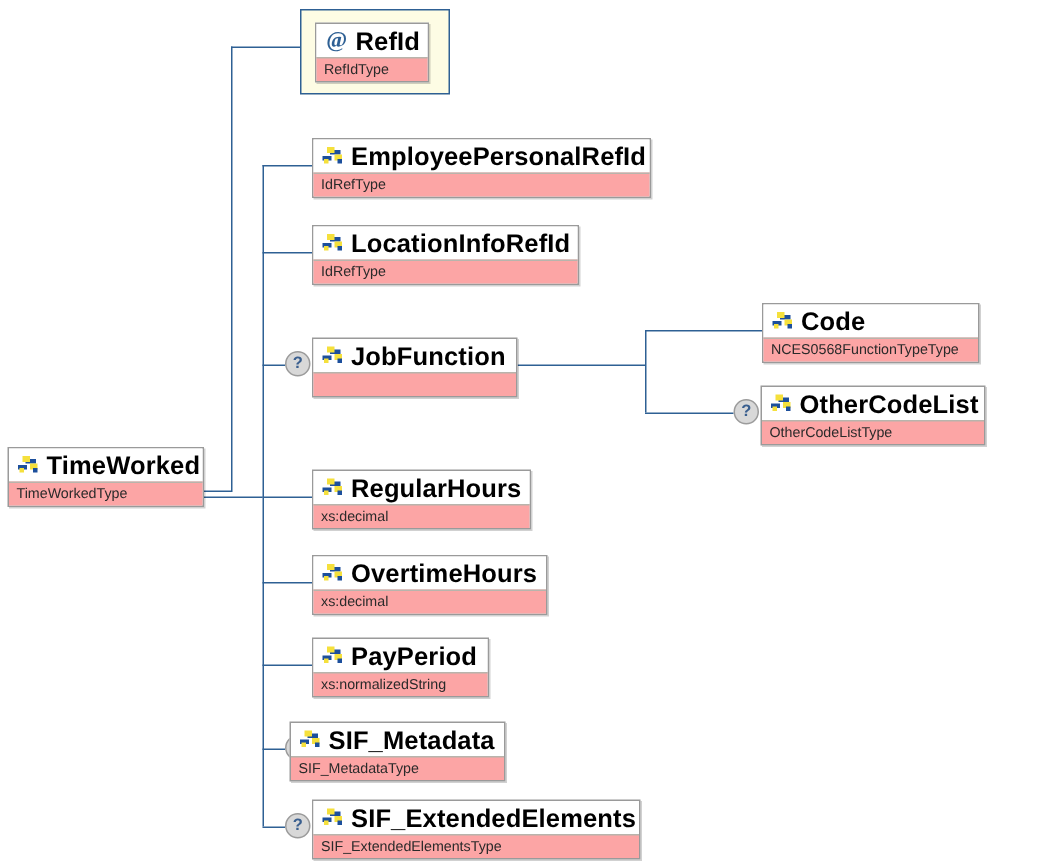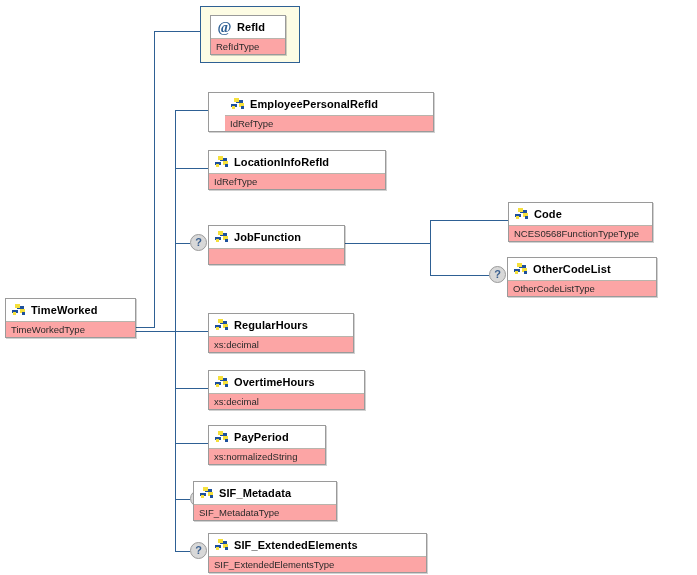--- a/index.html
+++ b/index.html
@@ -39,21 +39,21 @@
   }
   .node .name-row {
     display: flex;
     align-items: center;
     height: 22px;
     padding: 0 7px 0 5px;
     background: #ffffff;
     white-space: nowrap;
   }
   .node .name-txt {
-    font-size: 11px;
+    font-size: 17px;
     font-weight: bold;
     color: #000000;
     letter-spacing: 0.1px;
     line-height: 13px;
     padding-left: 4px;
   }
   .node .type-row {
     height: 15px;
     background: #fca5a5;
     border-top: 1px solid #b8b4ac;
@@ -179,21 +179,21 @@
       <div class="name-row">
         <span class="at-icon">@</span>
         <span class="name-txt">RefId</span>
       </div>
       <div class="type-row">
         <span class="type-txt">RefIdType</span>
       </div>
     </div>
   </div>
 
-  <div class="node" style="left:208px; top:92px; width:226px;padding-left:16px;">
+  <div class="node" style="left:208px; top:92px; width:226px;">
     <div class="name-row">
       <span class="el-icon">
         <i class="b1"></i>
           <i class="b2"></i>
           <i class="y1"></i>
           <i class="y2"></i>
           <i class="y3"></i>
           <i class="b3"></i>
       </span>
       <span class="name-txt">EmployeePersonalRefId</span>

